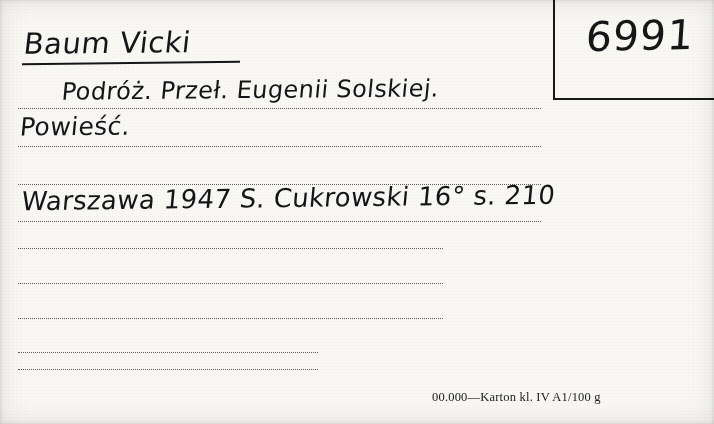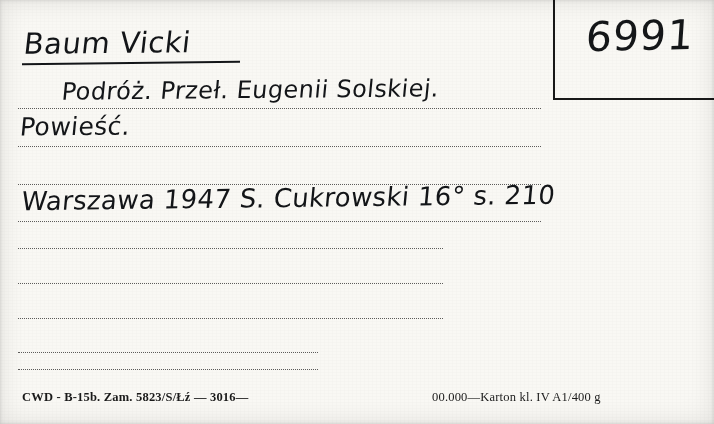--- a/index.html
+++ b/index.html
@@ -146,18 +146,17 @@
 
   <div id="author" class="hand">Baum Vicki</div>
   <div id="author-ul" class="hw-underline"></div>
 
   <div id="title" class="hand">Podróż. Przeł. Eugenii Solskiej.</div>
 
   <div id="genre" class="hand">Powieść.</div>
 
   <div id="imprint" class="hand">Warszawa 1947 S. Cukrowski      16°     s. 210</div>
 
-  <div id="footer-left" class="footer-text">CWD - B-15b. Zam. 5823/S/Łź — 3016—</div>
-  <div id="footer-right" class="footer-text">00.000—Karton kl. IV A1/400 g</div>
+  <div id="footer-right" class="footer-text">00.000—Karton kl. IV A1/100 g</div>
 
   <div id="grain"></div>
   <div id="edge"></div>
 </div>
 
 </body></html>

